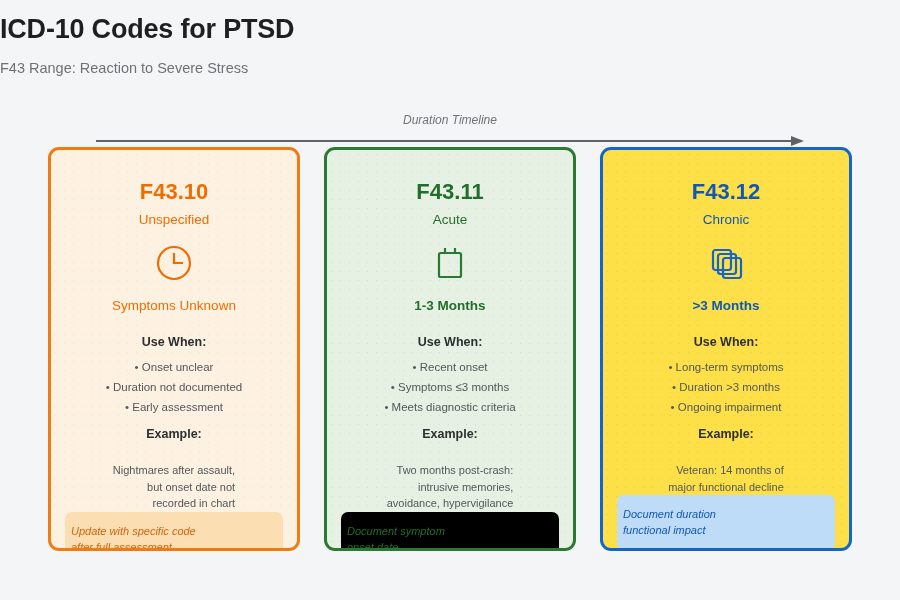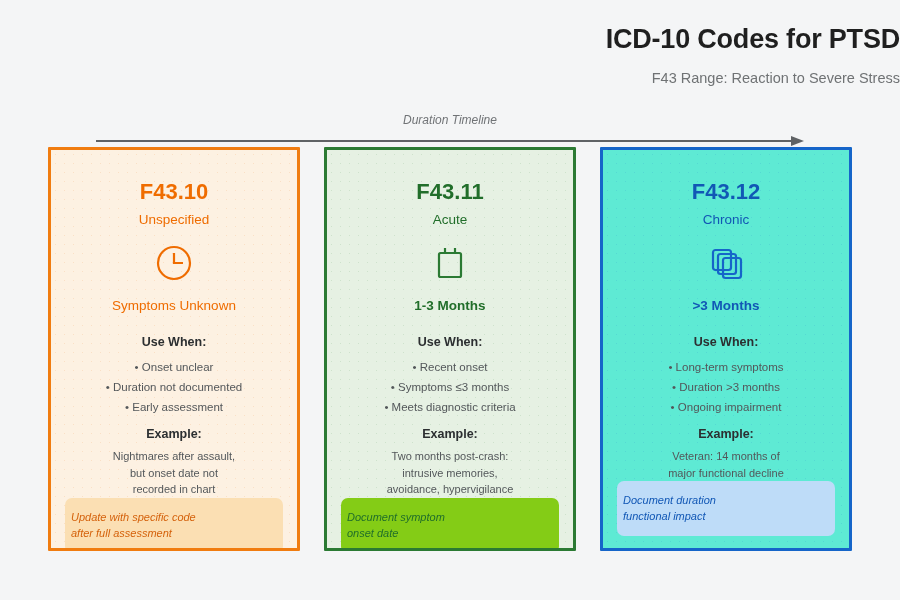--- a/index.html
+++ b/index.html
@@ -10,21 +10,21 @@
     overflow: hidden;
   }
 
   body {
     background: #f4f5f6;
     font-family: "Liberation Sans", sans-serif;
     position: relative;
   }
 
   
-  .header { text-align: right; padding-top: 24px; }
+  .header { text-align: left; padding-top: 14px; }
 
   .page-title {
     font-size: 27px;
     font-weight: bold;
     color: #1f1f1f;
     letter-spacing: -0.2px;
   }
 
   .page-subtitle {
     font-size: 14.5px;
@@ -82,21 +82,21 @@
     left: 48px;
     top: 147px;
     width: 804px;
     height: 404px;
     display: flex;
     gap: 24px;
   }
 
   .card {
     flex: 1;
-    border-radius: 1px;
+    border-radius: 11px;
     border: 3px solid;
     padding: 16px 14px 14px;
     display: flex;
     flex-direction: column;
     align-items: center;
     position: relative;
     overflow: hidden;
   }
 
   .card::before {
@@ -107,21 +107,21 @@
     background-size: 9px 9px;
     opacity: 0.13;
     pointer-events: none;
   }
 
   .card > * { position: relative; z-index: 1; }
 
   
   .card.orange { border-color: #f07c10; background: #fdf1e2; color: #e8700c; }
   .card.green  { border-color: #2b7a33; background: #e6f1e3; color: #2b7a33; }
-  .card.blue   { border-color: #1565c9; background: #5eead4; color: #1565c9; }
+  .card.blue   { border-color: #1565c9; background: #fde047; color: #1565c9; }
 
   .code {
     font-size: 22px;
     font-weight: bold;
     line-height: 1;
     margin-top: 15px;
   }
   .card.orange .code { color: #ef6c00; }
   .card.green  .code { color: #216e2a; }
   .card.blue   .code { color: #1157b5; }
@@ -173,39 +173,39 @@
   }
 
   .example-head {
     font-size: 12.5px;
     font-weight: bold;
     color: #2c2f31;
     margin-top: 10px;
   }
 
   .example-body {
-    margin-top: 7px;
-    text-align: center;
+    margin-top: 21px;
+    text-align: right;
     font-size: 11px;
     color: #53575a;
     line-height: 16.5px;
   }
 
   .note {
     margin-top: auto;
     width: 100%;
     border-radius: 7px;
     padding: 11px 6px 12px;
     text-align: left;
     font-size: 11px;
     font-style: italic;
     line-height: 16px;
   }
   .card.orange .note { background: #fbdfb3; color: #d4610b; }
-  .card.green  .note { background: #84cc16; color: #216e2a; }
+  .card.green  .note { background: #000000; color: #216e2a; }
   .card.blue   .note { background: #bedcf8; color: #1157b5; }
 </style>
 </head>
 <body>
 
 <div class="header">
   <div class="page-title">ICD-10 Codes for PTSD</div>
   <div class="page-subtitle">F43 Range: Reaction to Severe Stress</div>
 </div>
 

